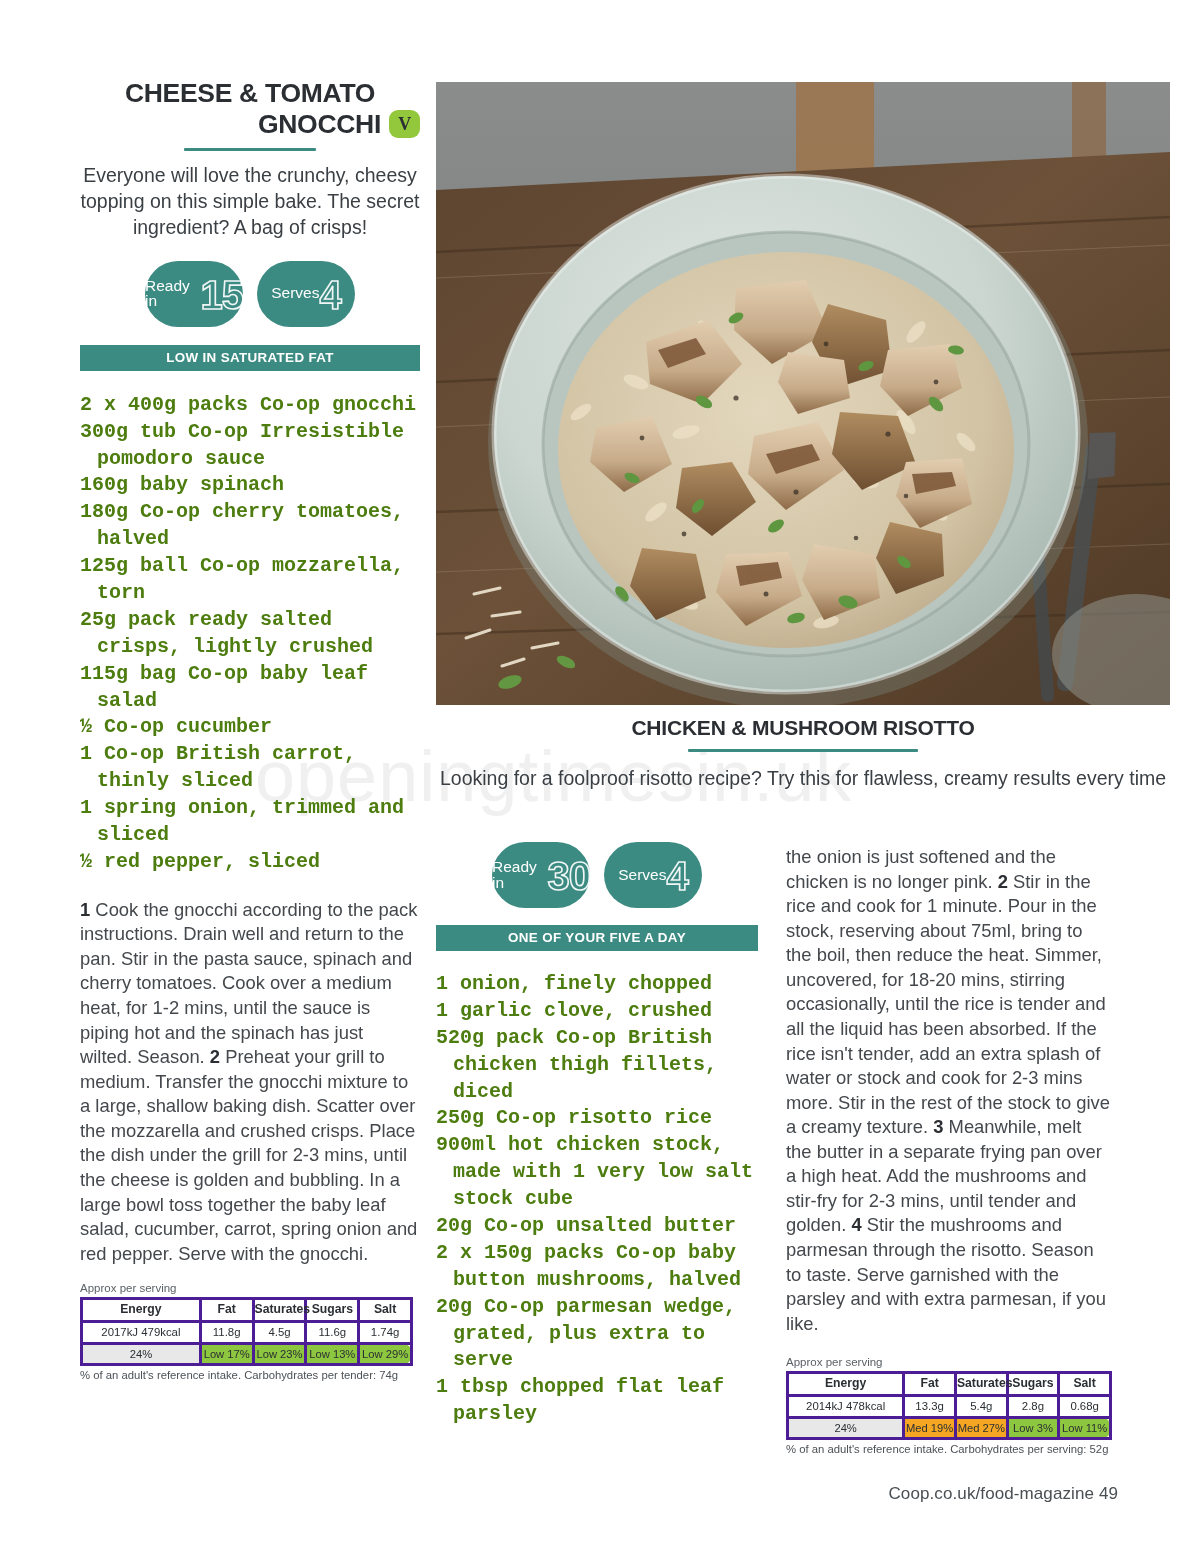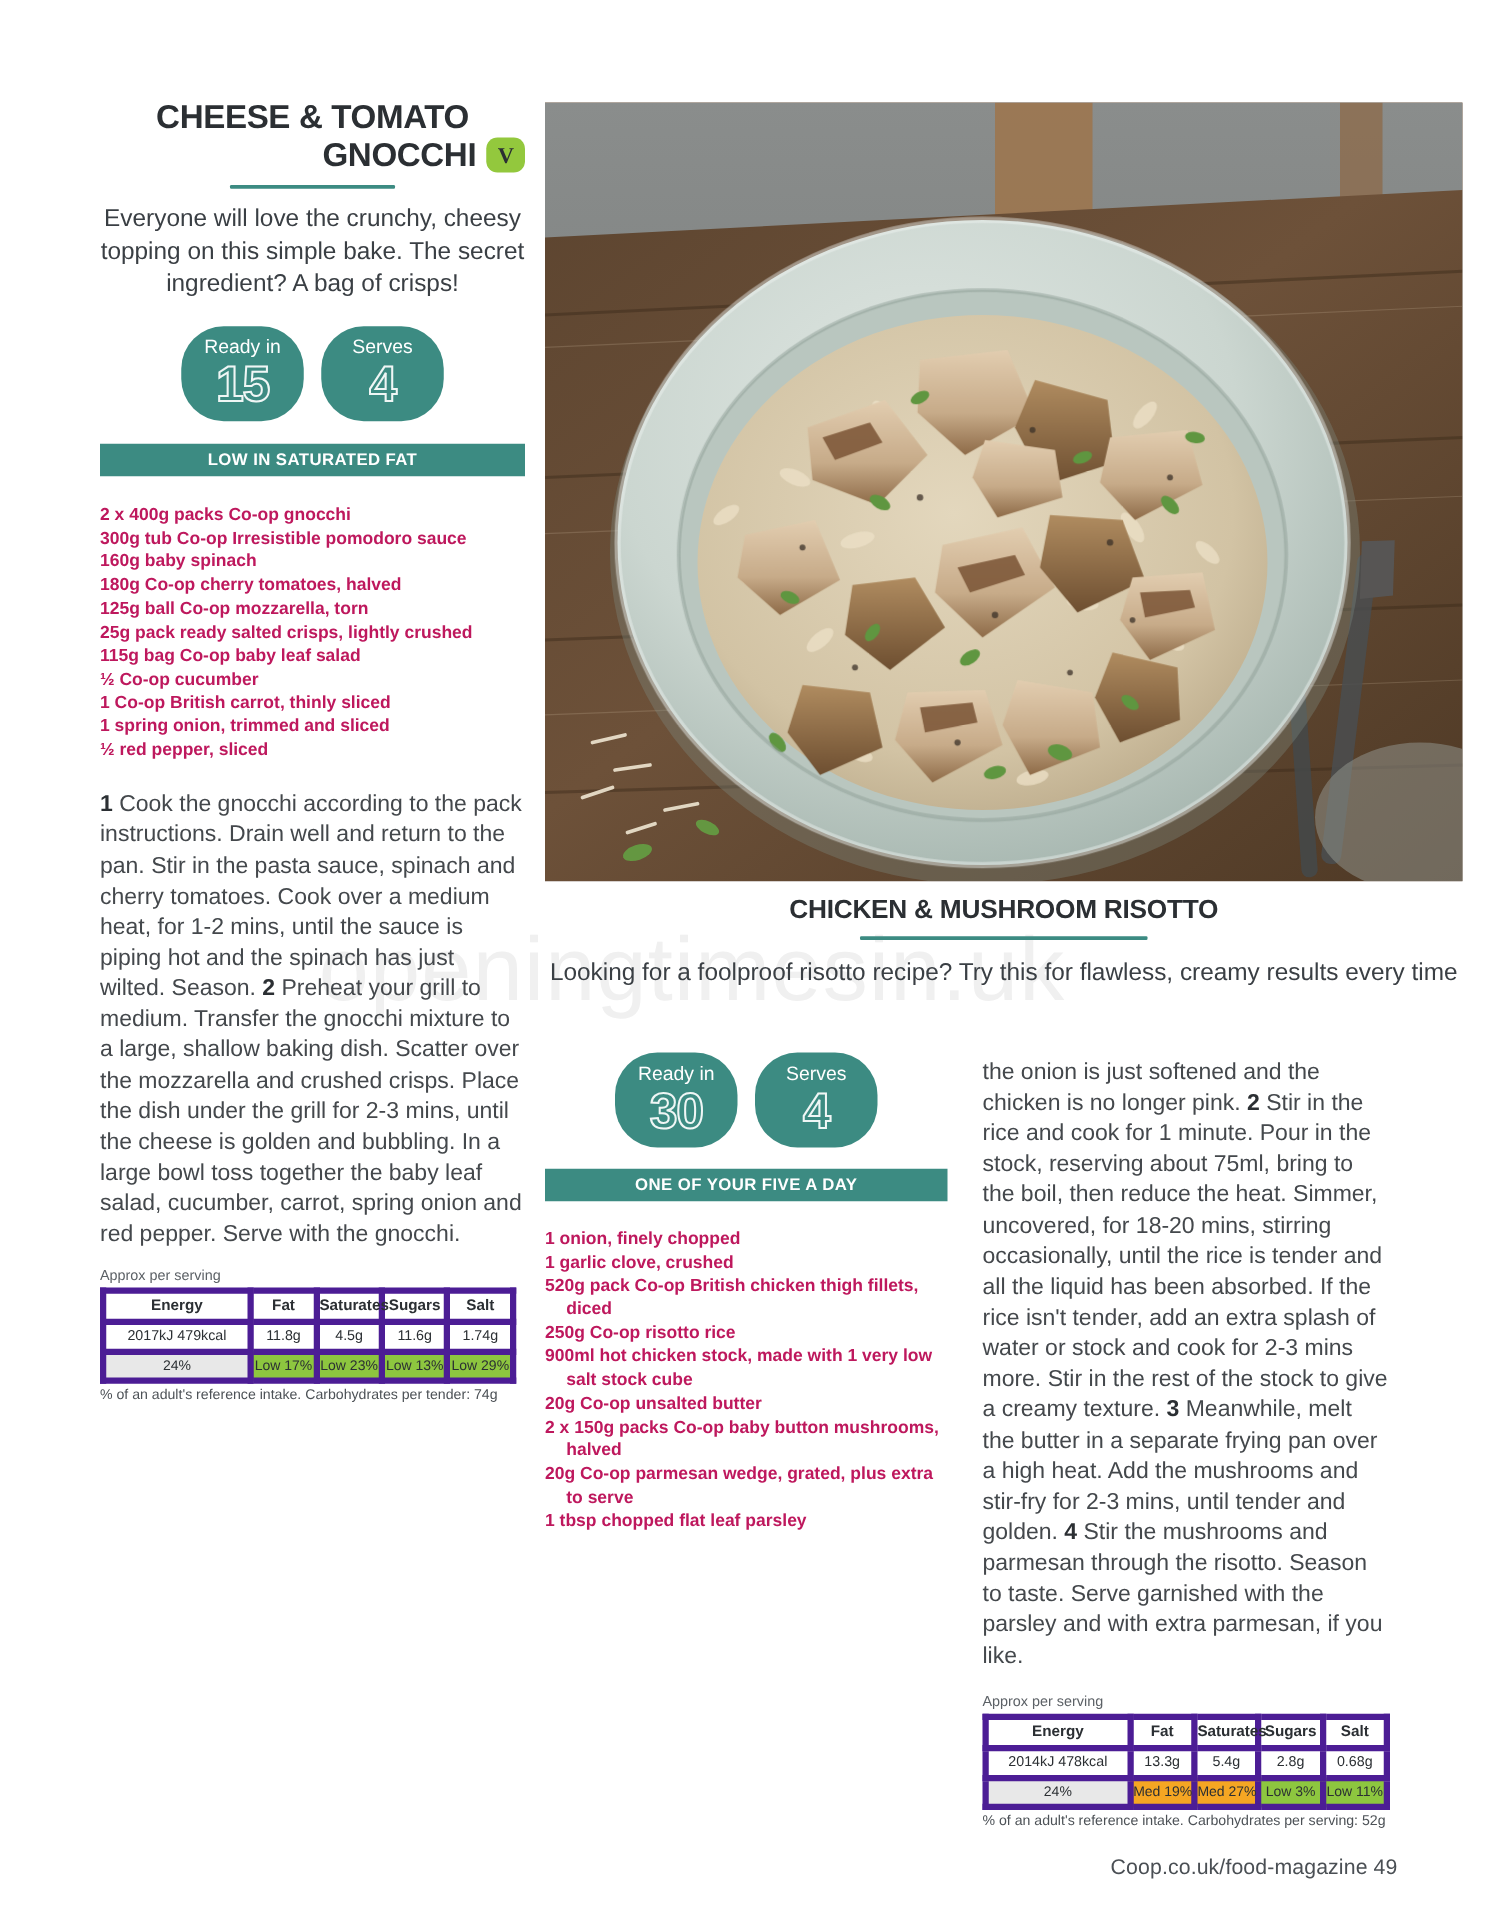--- a/index.html
+++ b/index.html
@@ -41,59 +41,59 @@
     width: 132px; height: 2.5px; background: #3c8b82;
     margin: 9px auto 0; border-radius: 1px;
   }
   .standfirst {
     margin-top: 12px; text-align: center;
     font-size: 19.5px; line-height: 1.33; color: #3a3f44; font-weight: 400;
   }
 
   .badges { display: flex; justify-content: center; gap: 14px; margin-top: 20px; }
   .badge {
-    width: 98px; height: 76px; border-radius: 34px;
+    width: 98px; height: 66px; border-radius: 34px;
     background: #3c8b82; color: #ffffff;
-    display: flex; flex-direction: column; align-items: center; justify-content: center;
+    display: flex; flex-direction: row; align-items: center; justify-content: center;
     padding-top: 0;
   }
   .badge .blabel { font-size: 15.5px; font-weight: 400; line-height: 1; margin-bottom: 1px; }
   .badge .bval {
     font-size: 40px; font-weight: 700; line-height: 0.95;
     color: transparent;
     -webkit-text-stroke: 1.6px rgba(255,255,255,0.92);
     letter-spacing: -1px;
     margin-top: 2px;
   }
 
   .tags { margin-top: 18px; }
   .tag {
     background: #3c8b82; color: #fff; text-align: center;
     font-size: 13.4px; font-weight: 700; letter-spacing: 0.35px;
     padding: 5px 0 6px; margin-bottom: 4px;
   }
 
   .ingredients {
-    margin-top: 21px; font-size: 14px; font-weight: 700;
-    line-height: 1.345; color: #be185d;
+    margin-top: 21px; font-size: 20px; font-weight: 700;
+    line-height: 1.345; color: #4d7c0f; font-family: Liberation Mono, monospace;
   }
   .ingredients li { list-style: none; padding-left: 17px; text-indent: -17px; }
 
   .method {
     margin-top: 22px; font-size: 18.4px; line-height: 1.335;
     color: #44484c; font-weight: 400; text-align: left;
   }
   .step-num { font-weight: 700; color: #2b2f33; }
 
   
   .nutri { margin-top: 16px; width: 333px; }
   .nutri .cap { font-size: 11.5px; color: #5c6166; margin-bottom: 3px; }
   .nutri table { border-collapse: collapse; width: 100%; table-layout: fixed; }
   .nutri td {
-    border: 5px solid #4c1d95; text-align: center;
+    border: 3px solid #4c1d95; text-align: center;
     font-size: 11.4px; color: #2b2f33; padding: 2px 0 2.5px; line-height: 1.25;
   }
   .nutri .e-col { width: 36%; }
   .nutri .hd { font-weight: 700; font-size: 12.2px; background: #ffffff; }
   .nutri .val { background: #ffffff; }
   .nutri .pct { font-weight: 700; font-size: 11.2px; }
   .nutri .pct span { font-weight: 400; }
   .nutri .pct.green { background: #8dc63f; }
   .nutri .pct.amber { background: #f5a623; }
   .nutri .pct.grey { background: #e8e8e8; font-weight: 400; }

